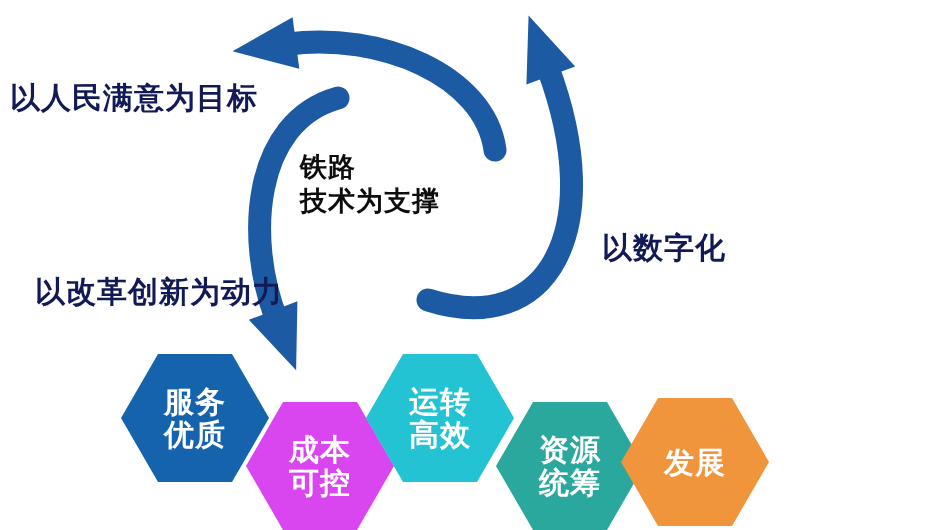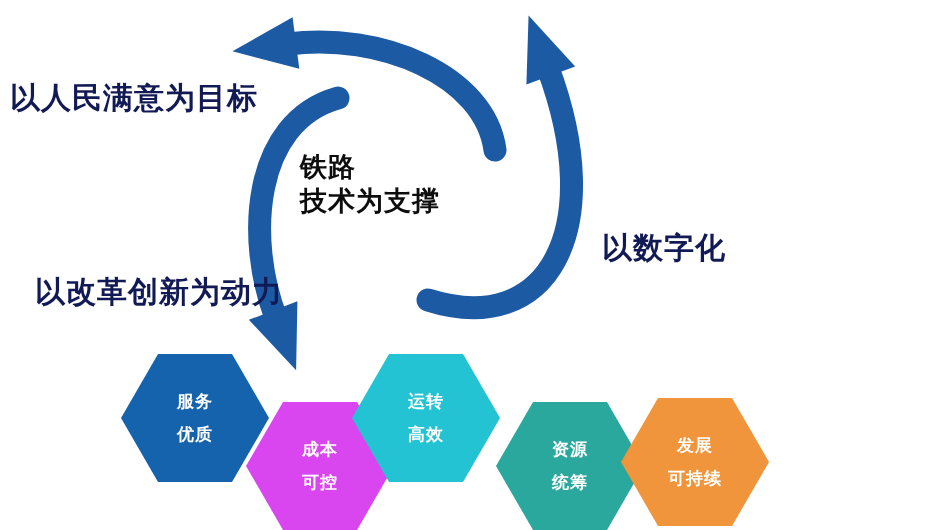--- a/index.html
+++ b/index.html
@@ -53,29 +53,29 @@
   .hex {
     position: absolute;
     width: 148px;
     height: 128px;
     clip-path: polygon(0% 50%, 25% 0%, 75% 0%, 100% 50%, 75% 100%, 25% 100%);
     display: flex;
     flex-direction: column;
     align-items: center;
     justify-content: center;
     color: #ffffff;
-    font-size: 17px;
+    font-size: 30px;
     font-weight: 700;
     line-height: 33px;
     letter-spacing: 1px;
     text-align: center;
   }
   .hex-1 { left: 121px; top: 354px; }
   .hex-2 { left: 246px; top: 402px; }
-  .hex-3 { left: 352px; top: 354px; }
+  .hex-3 { left: 366px; top: 354px; }
   .hex-4 { left: 496px; top: 402px; }
   .hex-5 { left: 621px; top: 350px; }
 </style>
 </head>
 <body>
 
 <div id="canvas">
 
   <svg class="arrows-svg" width="945" height="530" viewBox="0 0 945 530">
     <defs>
@@ -117,16 +117,15 @@
     <div>高效</div>
   </div>
 
   <div class="hex hex-4" style="background-color: rgb(43, 168, 157);">
     <div>资源</div>
     <div>统筹</div>
   </div>
 
   <div class="hex hex-5" style="background-color: rgb(240, 149, 60); margin-top: 48px;">
     <div>发展</div>
-    <div>可持续</div>
   </div>
 
 </div>
 
 </body></html>

